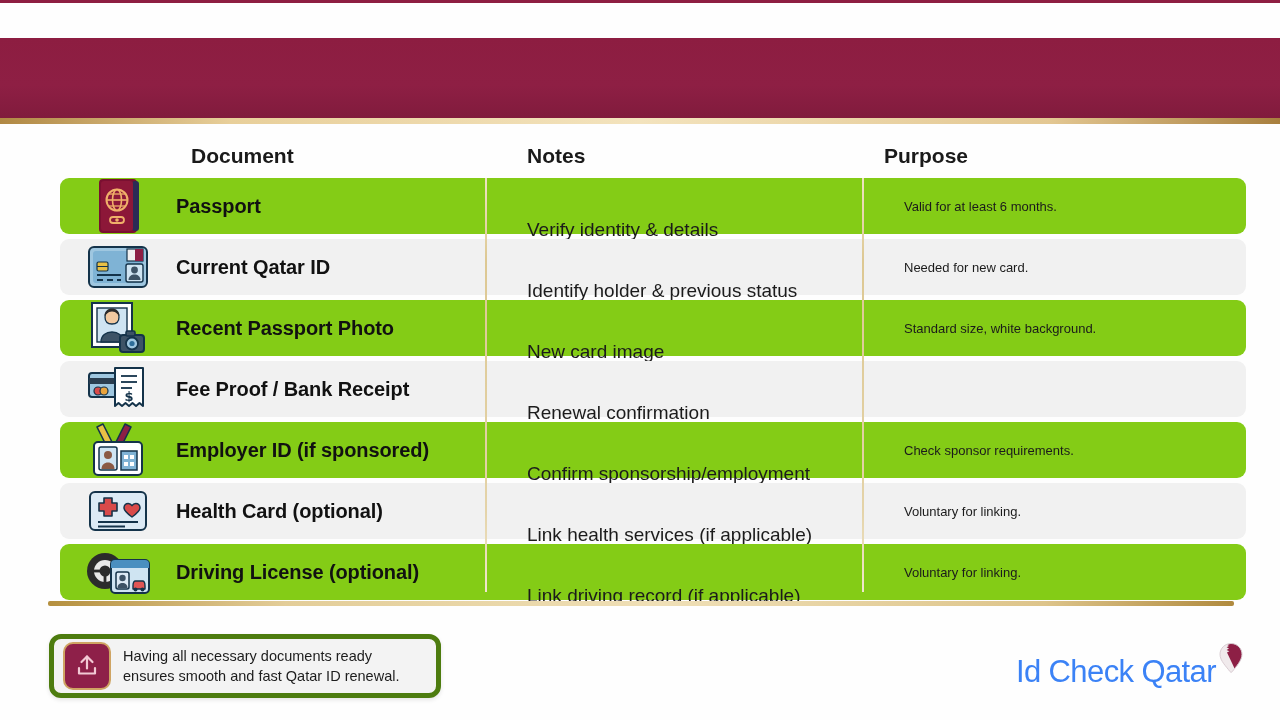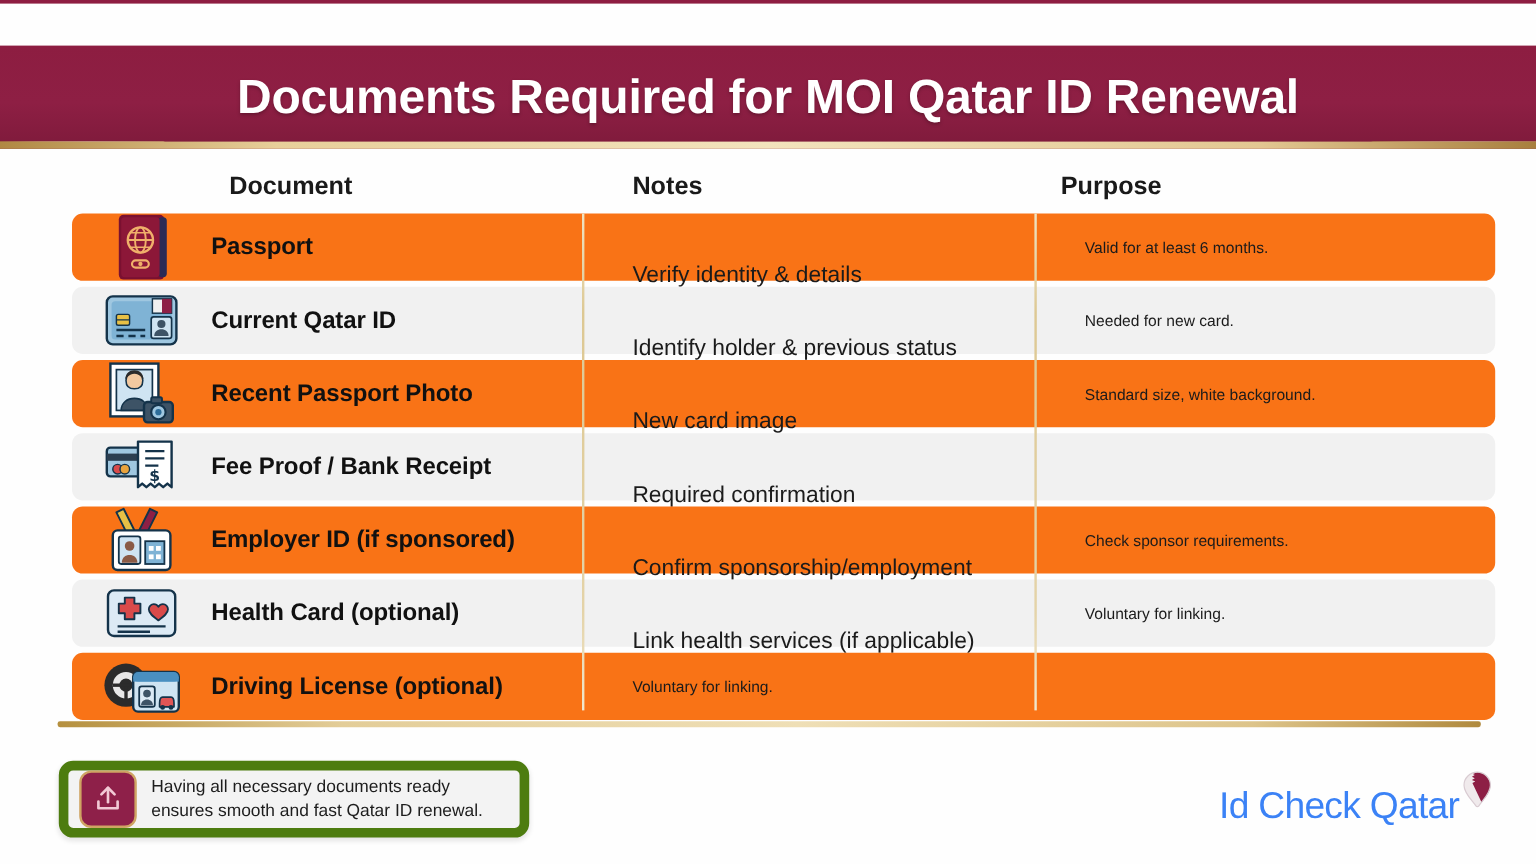--- a/index.html
+++ b/index.html
@@ -42,21 +42,21 @@
     font-size:21px;font-weight:bold;color:#1a1a1a;
   }
   .th.c-doc{width:452px;padding-left:131px;box-sizing:border-box;}
   .th.c-pur{width:377px;padding-left:15px;box-sizing:border-box;}
   .th.c-not{width:357px;padding-left:15px;box-sizing:border-box;}
 
   .row{
     display:flex;align-items:center;height:56px;margin-bottom:5px;
     border-radius:9px;position:relative;
   }
-  .row.odd{background:#f97316;}
+  .row.odd{background:#84cc16;justify-content:flex-end;}
   .row.even{background:#f1f1f1;}
 
   .cell-doc{
     width:452px;box-sizing:border-box;display:flex;align-items:center;
     position:relative;height:100%;
   }
   .icon-wrap{
     width:116px;min-width:116px;height:56px;display:flex;
     align-items:center;justify-content:center;
   }
@@ -81,21 +81,21 @@
   .vdiv.d2{left:862px;}
 
   .table-gold-rule{
     position:absolute;left:48px;top:601px;width:1186px;height:5px;border-radius:2px;
     background:linear-gradient(90deg,#b5903f 0%,#e3cd98 20%,#efdfb6 52%,#ddc48a 84%,#b08a3e 100%);
   }
 
   
   .callout{
     position:absolute;left:49px;top:634px;width:392px;height:64px;
-    background:#f3f3f3;border:8px solid #4d7c0f;border-radius:12px;
+    background:#f3f3f3;border:5px solid #4d7c0f;border-radius:12px;
     display:flex;align-items:center;box-sizing:border-box;
     box-shadow:0 2px 4px rgba(0,0,0,.10);
   }
   .callout-icon{
     width:48px;height:48px;min-width:48px;margin-left:9px;margin-right:12px;
     border-radius:10px;background:#8e2049;border:2px solid #cfa463;
     display:flex;align-items:center;justify-content:center;box-sizing:border-box;
   }
   .callout-text{
     font-size:14.5px;line-height:1.38;color:#1d1d1d;
@@ -113,21 +113,20 @@
 </head>
 <body>
 
 <div id="stage">
 
   <div class="top-hairline"></div>
 
   <div class="banner">
     <div class="rule-left"></div>
     <div class="rule-right"></div>
-    <div class="banner-title">Documents Required for MOI Qatar ID Renewal</div>
   </div>
   <div class="banner-bottom-gold"></div>
 
   <div class="vdiv d1"></div>
   <div class="vdiv d2"></div>
 
   <div class="table">
 
     <div class="thead">
       <div class="th c-doc">Document</div>
@@ -213,21 +212,21 @@
             <circle cx="17" cy="28" r="4" fill="#e8a33d" stroke="#14334a" stroke-width="1.2"></circle>
             <path d="M28 5h28v38l-3.5-3-3.5 3-3.5-3-3.5 3-3.5-3-3.5 3-3.5-3-3.5 3z" fill="#ffffff" stroke="#14334a" stroke-width="2" stroke-linejoin="round"></path>
             <line x1="34" y1="13" x2="50" y2="13" stroke="#14334a" stroke-width="1.8"></line>
             <line x1="34" y1="19" x2="50" y2="19" stroke="#14334a" stroke-width="1.8"></line>
             <line x1="34" y1="25" x2="45" y2="25" stroke="#14334a" stroke-width="1.8"></line>
             <text x="42" y="38" font-family="DejaVu Sans, sans-serif" font-size="13" font-weight="bold" fill="#14334a" text-anchor="middle">$</text>
           </svg>
         </div>
         <span class="doc-label">Fee Proof / Bank Receipt</span>
       </div>
-      <div class="cell-pur">Required confirmation</div>
+      <div class="cell-pur">Renewal confirmation</div>
     </div>
 
     <div class="row odd">
       <div class="cell-doc">
         <div class="icon-wrap">
           <svg width="58" height="56" viewBox="0 0 58 56">
             <path d="M14 2l10 20-6 3-10-20z" fill="#e8c045" stroke="#14334a" stroke-width="1.6" stroke-linejoin="round"></path>
             <path d="M36 2l-10 20 6 3 10-20z" fill="#8d1f45" stroke="#14334a" stroke-width="1.6" stroke-linejoin="round"></path>
             <rect x="5" y="20" width="48" height="33" rx="4" fill="#ffffff" stroke="#14334a" stroke-width="2"></rect>
             <rect x="10" y="25" width="18" height="23" rx="2" fill="#cfe4f2" stroke="#14334a" stroke-width="1.5"></rect>
@@ -278,20 +277,21 @@
             <rect x="31" y="24" width="13" height="17" rx="2" fill="#dceaf5" stroke="#14334a" stroke-width="1.5"></rect>
             <circle cx="37.5" cy="30" r="3.2" fill="#3d5366"></circle>
             <path d="M32.5 40c0-3.2 2.2-5 5-5s5 1.8 5 5z" fill="#3d5366"></path>
             <path d="M48 38c0-3 1.2-5 2.5-5h7c1.3 0 2.5 2 2.5 5v3h-12z" fill="#e05555" stroke="#14334a" stroke-width="1.4" stroke-linejoin="round"></path>
             <circle cx="50.5" cy="41.5" r="2" fill="#14334a"></circle>
             <circle cx="57.5" cy="41.5" r="2" fill="#14334a"></circle>
           </svg>
         </div>
         <span class="doc-label">Driving License (optional)</span>
       </div>
+      <div class="cell-pur">Link driving record (if applicable)</div>
       <div class="cell-not">Voluntary for linking.</div>
     </div>
 
   </div>
 
   <div class="table-gold-rule"></div>
 
   <div class="callout">
     <div class="callout-icon">
       <svg width="26" height="26" viewBox="0 0 26 26">

